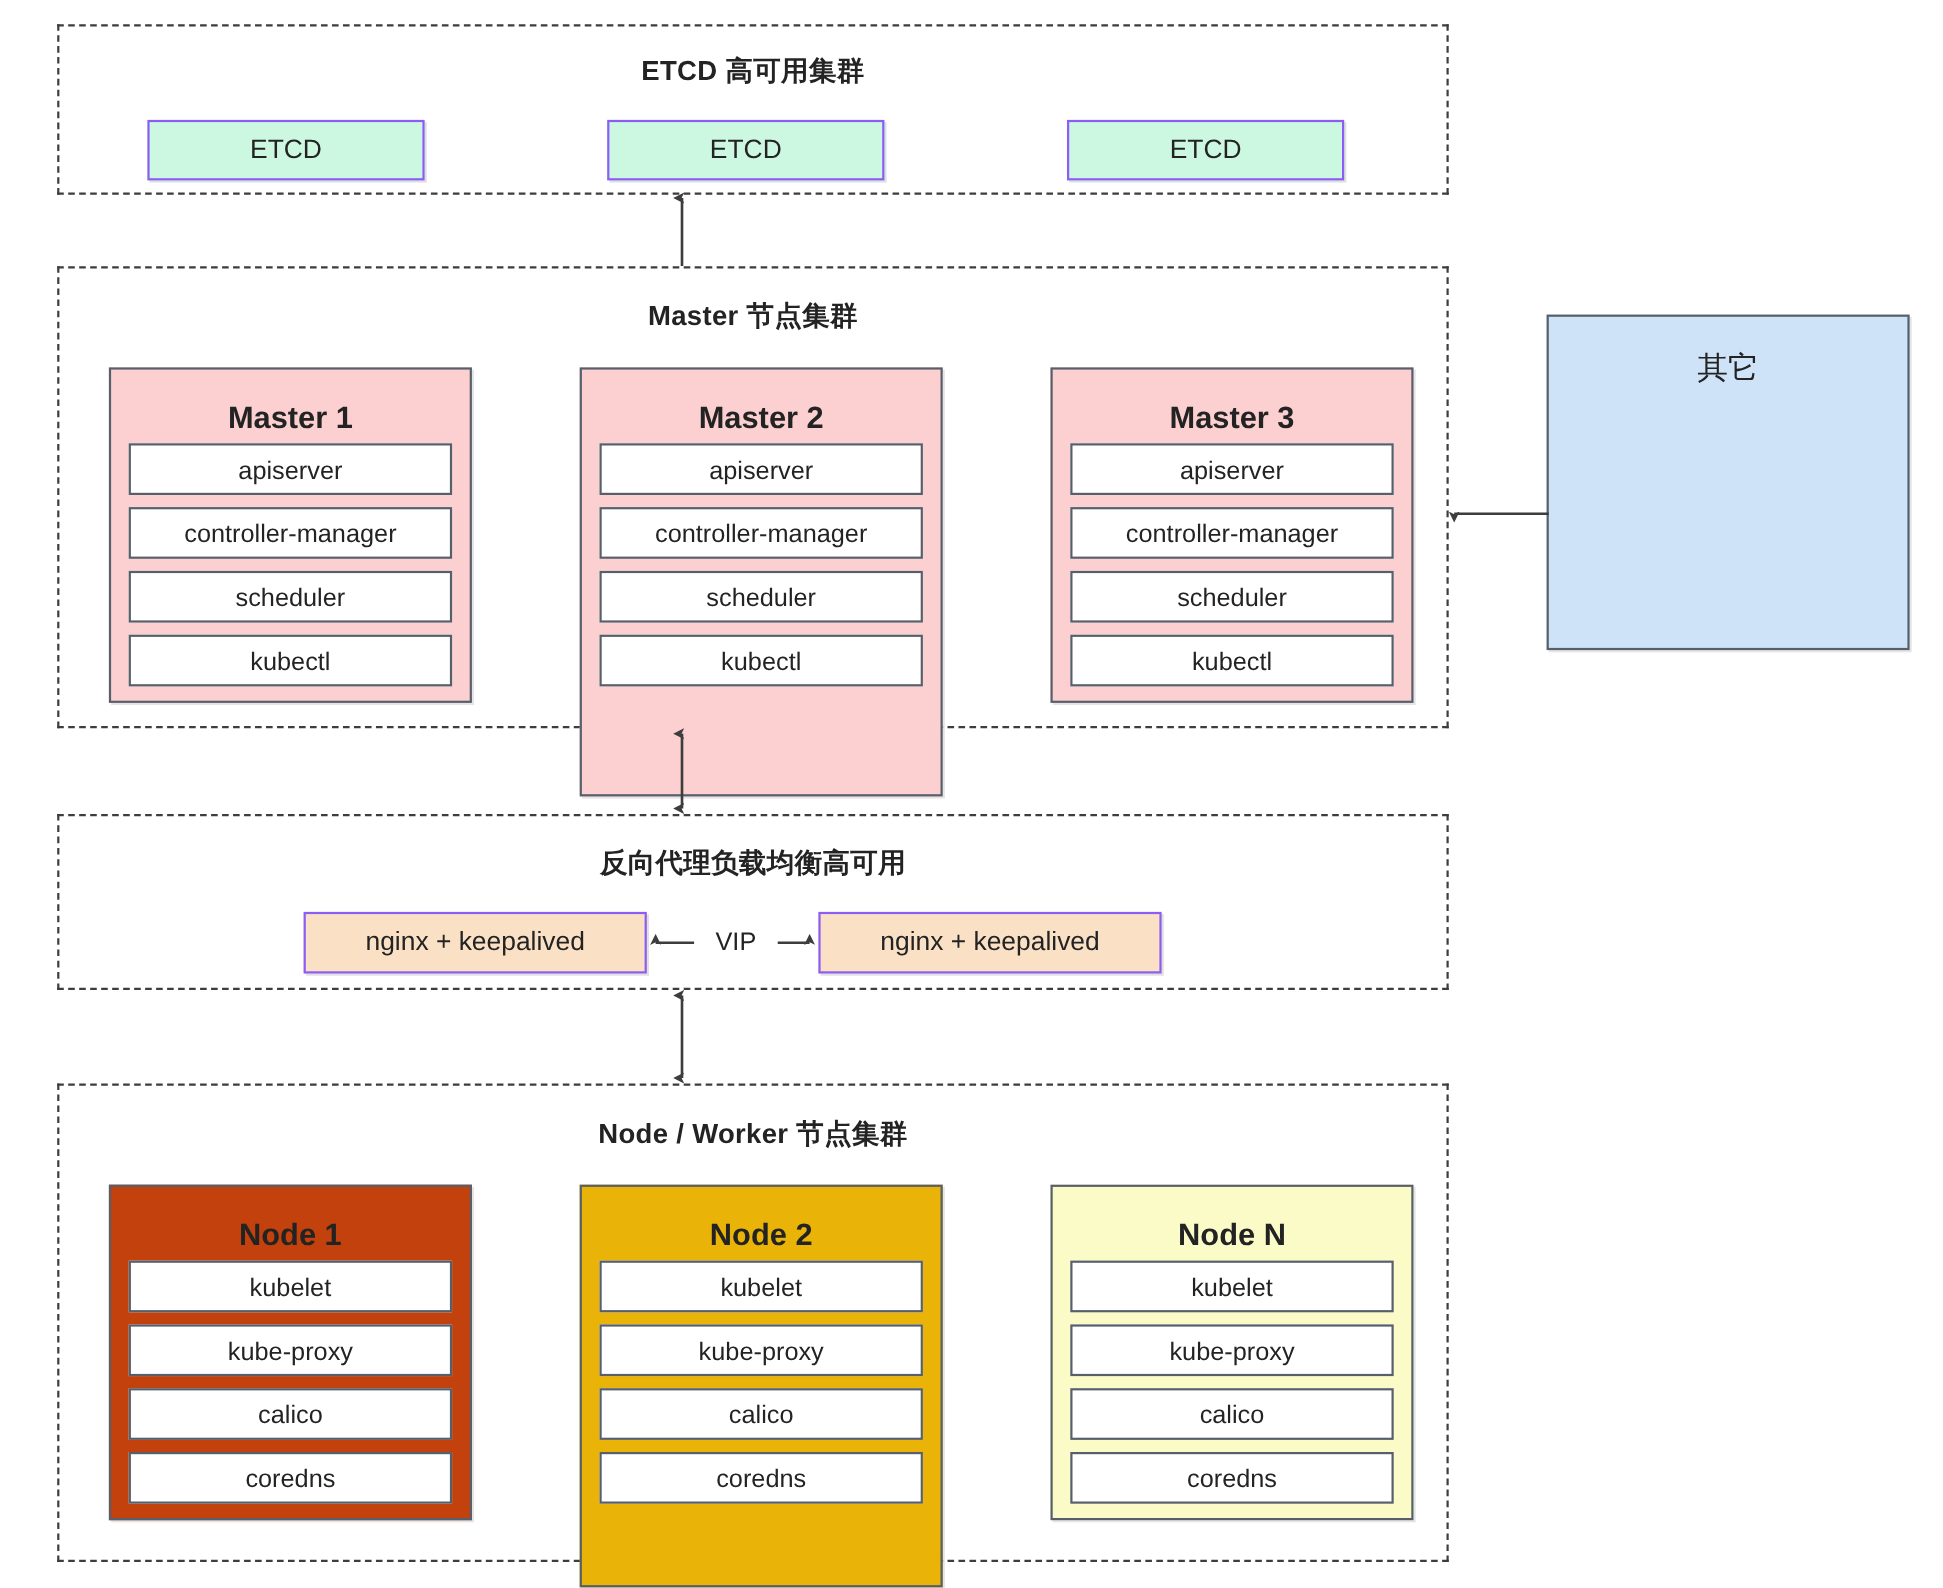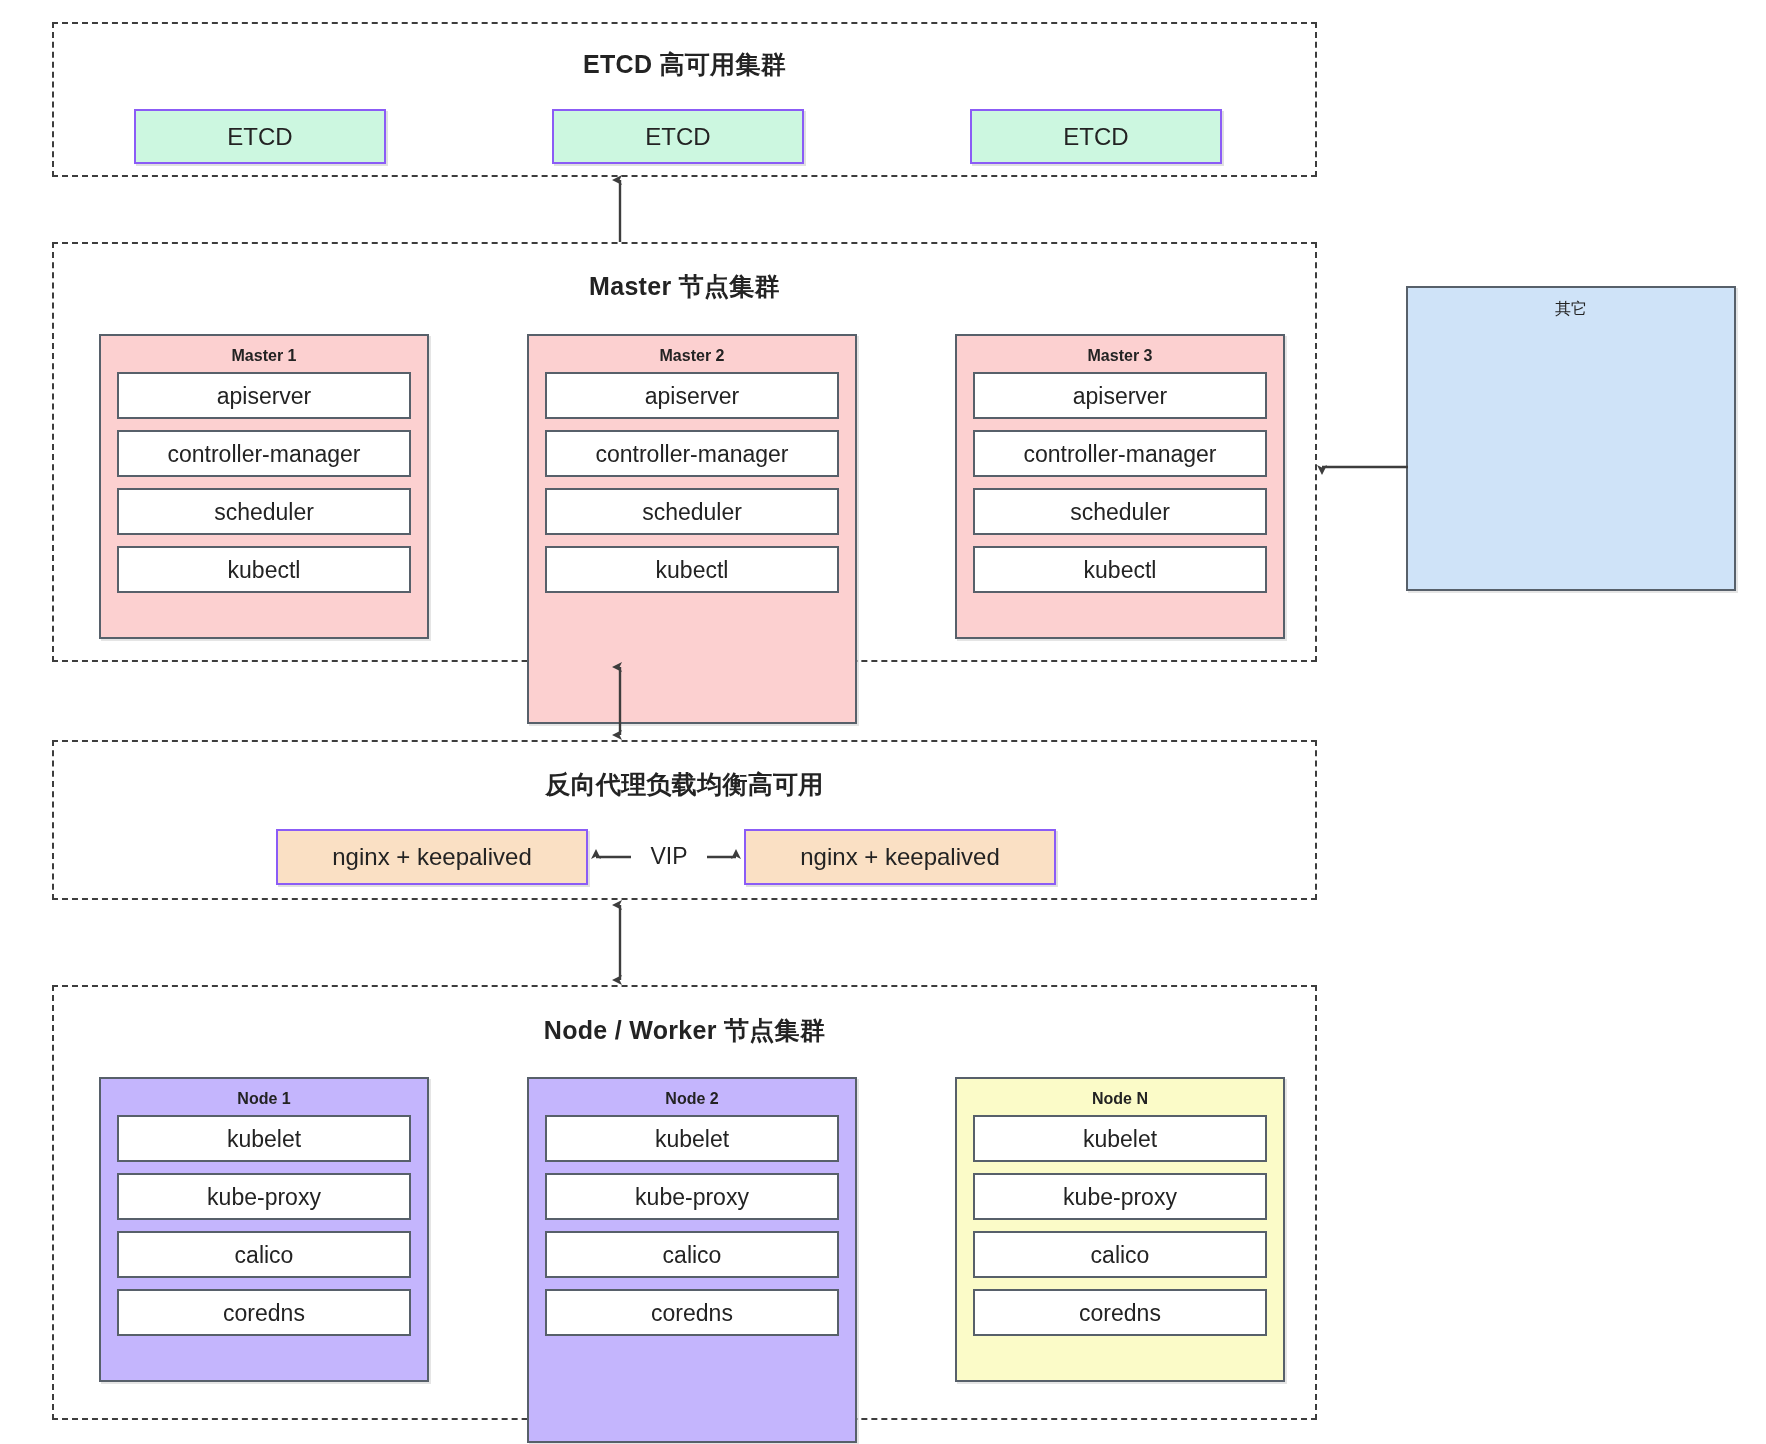--- a/index.html
+++ b/index.html
@@ -41,23 +41,23 @@
   
   .card {
     position: absolute;
     box-sizing: border-box;
     border: 2px solid #57606a;
     box-shadow: 2px 2px 0 rgba(0,0,0,0.10);
   }
   .card-title {
     text-align: center;
     font-weight: bold;
-    font-size: 16px;
-    color: #232323;
-    padding-top: 11px;
+    font-size: 28px;
+    color: #232323;
+    padding-top: 28px;
     padding-bottom: 7px;
   }
   .card-body {
     padding: 0 16px 14px 16px;
   }
   .item {
     box-sizing: border-box;
     background: #ffffff;
     border: 2px solid #57606a;
     height: 47px;
@@ -216,31 +216,31 @@
       <marker id="arrBoth2B" markerWidth="10" markerHeight="10" refX="5" refY="8" orient="auto" markerUnits="userSpaceOnUse">
         <path d="M5,0 L10,10 L5,7.6 L0,10 Z" fill="#3d3d3d"></path>
       </marker>
     </defs>
     <line x1="15" y1="81" x2="15" y2="6" stroke="#3d3d3d" stroke-width="2.4" marker-start="url(#arrBoth2B)" marker-end="url(#arrBoth2A)"></line>
   </svg>
 
   <div class="group" style="left:52px; top:985px; width:1265px; height:435px;">
     <div class="group-title" style="top:27px;">Node / Worker 节点集群</div>
 
-    <div class="card" style="left:45px; top:90px; width:330px; height:305px; background:#c4b5fd;">
+    <div class="card" style="left:45px; top:90px; width:330px; height:305px; background:#c2410c;">
       <div class="card-title">Node 1</div>
       <div class="card-body">
         <div class="item">kubelet</div>
         <div class="item">kube-proxy</div>
         <div class="item">calico</div>
         <div class="item">coredns</div>
       </div>
     </div>
 
-    <div class="card" style="left:473px; top:90px; width:330px; height:366px; background:#c4b5fd;">
+    <div class="card" style="left:473px; top:90px; width:330px; height:366px; background:#eab308;">
       <div class="card-title">Node 2</div>
       <div class="card-body">
         <div class="item">kubelet</div>
         <div class="item">kube-proxy</div>
         <div class="item">calico</div>
         <div class="item">coredns</div>
       </div>
     </div>
 
     <div class="card" style="left:901px; top:90px; width:330px; height:305px; background:#fbfbc8;">

